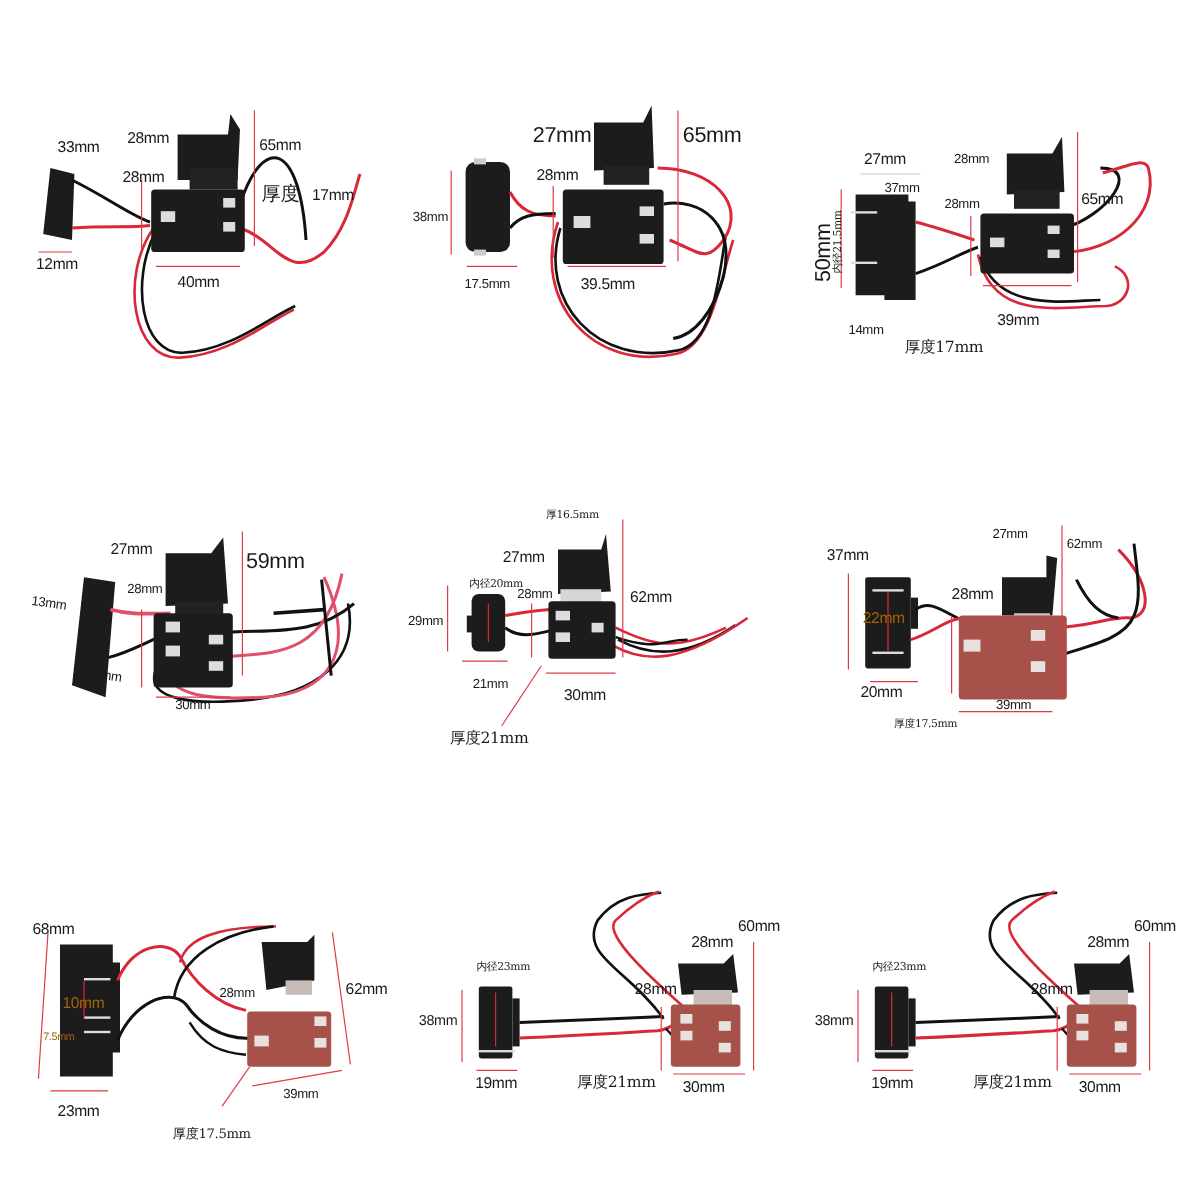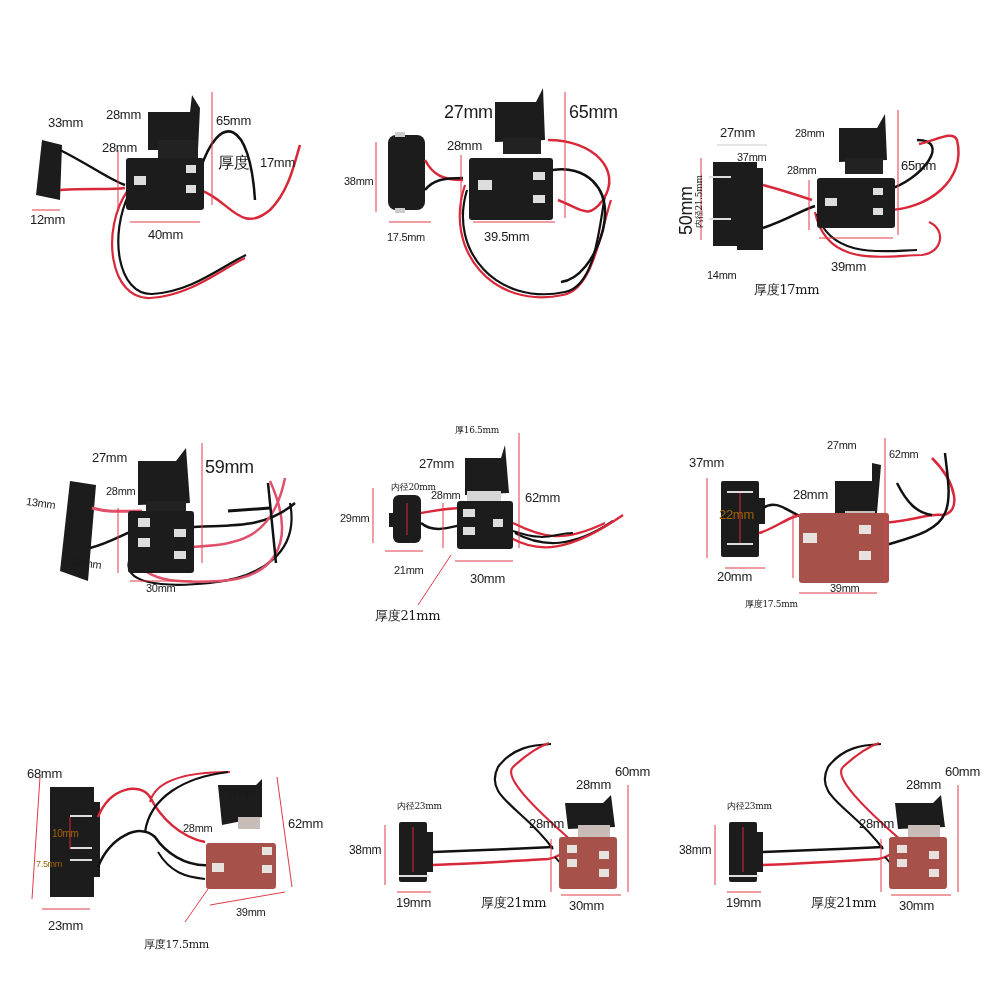--- a/index.html
+++ b/index.html
@@ -241,21 +241,21 @@
     <line x1="277" y1="110" x2="292" y2="220" stroke="#e03a48" stroke-width="1"></line>
     <line x1="210" y1="238" x2="285" y2="225" stroke="#e03a48" stroke-width="1"></line>
     <line x1="40" y1="110" x2="32" y2="232" stroke="#e03a48" stroke-width="1"></line>
     <line x1="42" y1="242" x2="90" y2="242" stroke="#e03a48" stroke-width="1"></line>
     <line x1="208" y1="222" x2="185" y2="255" stroke="#e03a48" stroke-width="1"></line>
   </svg>
   <span class="lbl md" style="left:27px;top:100px;">68mm</span>
   <span class="lbl sm" style="left:226px;top:121px;">27mm</span>
   <span class="lbl md" style="left:288px;top:150px;">62mm</span>
   <span class="lbl sm" style="left:183px;top:156px;">28mm</span>
-  <span class="lbl sm red" style="left:52px;top:162px;font-size:10px;">10mm</span>
+  <span class="lbl sm red" style="left:52px;top:162px;font-size:13px;">10mm</span>
   <span class="lbl sm red" style="left:36px;top:193px;font-size:9px;">7.5mm</span>
   <span class="lbl md" style="left:48px;top:252px;">23mm</span>
   <span class="lbl sm" style="left:236px;top:240px;">39mm</span>
   <span class="lbl sm serif" style="left:144px;top:272px;">厚度17.5mm</span>
 </div>
 
 <div class="panel" style="left:333px;top:667px;">
   <svg viewBox="0 0 333 333">
     <rect x="66" y="155" width="28" height="60" rx="2" fill="#1c1c1c"></rect>
     <rect x="94" y="165" width="6" height="40" fill="#1c1c1c"></rect>

